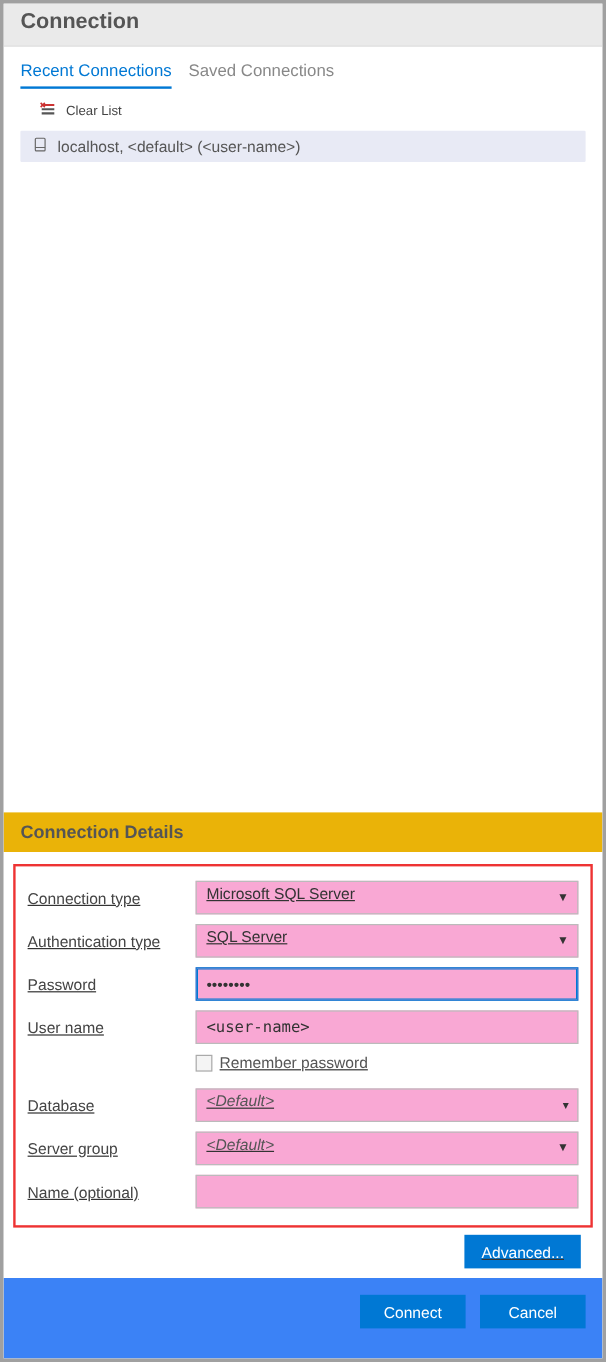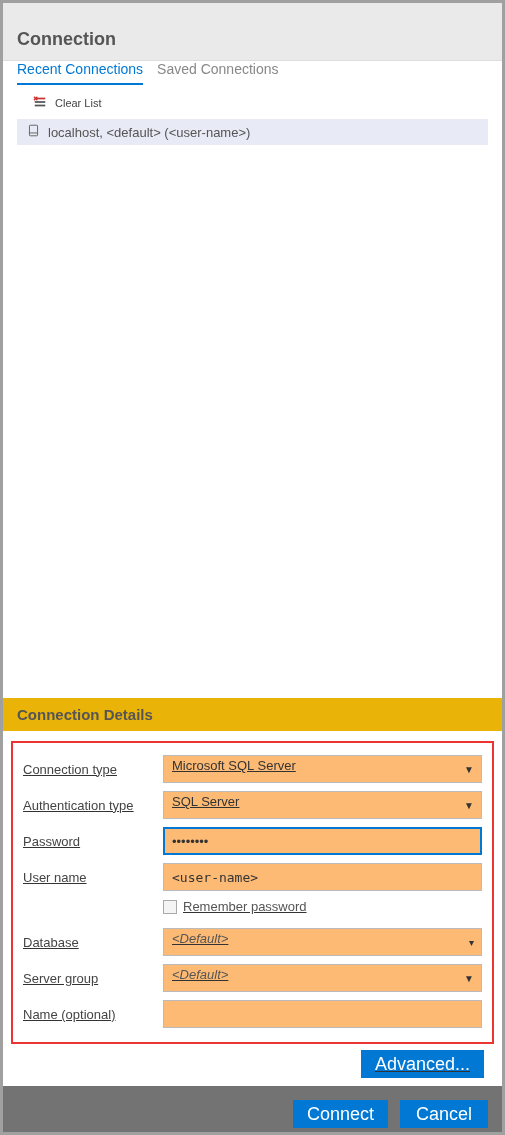--- a/index.html
+++ b/index.html
@@ -9,37 +9,37 @@
     color: #333;
     background: #fff;
     width: 505px;
     height: 1135px;
     border: 3px solid #a0a0a0;
     display: flex;
     flex-direction: column;
   }
   .header {
     background: #eaeaea;
-    padding: 26px 14px 10px;
+    padding: 4px 14px 10px;
     font-size: 18px;
     font-weight: 600;
     color: #555;
     border-bottom: 1px solid #ddd;
   }
   .upper {
     flex: 1;
     background: #fff;
     display: flex;
     flex-direction: column;
     overflow: hidden;
   }
   .tabs {
     display: flex;
     gap: 14px;
-    padding: 0 14px 0;
+    padding: 11px 14px 0;
     font-size: 14px;
   }
   .tab {
     padding-bottom: 6px;
     color: #888;
     cursor: pointer;
   }
   .tab.active {
     color: #0078d4;
     border-bottom: 2px solid #0078d4;
@@ -101,21 +101,21 @@
   .form-control {
     flex: 1;
     position: relative;
   }
   .txt, .sel, .combo {
     width: 100%;
     height: 28px;
     border: 1px solid #bbb;
     padding: 2px 8px;
     font-size: 13px;
-    background: #fdba74;
+    background: #f9a8d4;
     color: #333;
     outline: none;
     font-family: inherit;
   }
   .txt.mono { font-family: Consolas, monospace; }
   .txt.italic, .sel.italic, .combo.italic { font-style: italic; color:#555; }
   .txt.focused { border: 1px solid #0078d4; box-shadow: inset 0 0 0 1px #0078d4; }
   .sel, .combo {
     appearance: none;
     -webkit-appearance: none;
@@ -149,26 +149,26 @@
     justify-content: flex-end;
     padding: 6px 10px 0;
   }
   .btn {
     min-width: 88px;
     height: 28px;
     border: none;
     background: #0078d4;
     color: #fff;
     cursor: pointer;
-    font-size: 18px;
+    font-size: 13px;
     padding: 0 14px;
   }
   .footer {
-    background: #737373;
-    padding: 14px 14px 4px;
+    background: #3b82f6;
+    padding: 14px 14px 25px;
     display: flex;
     justify-content: flex-end;
     gap: 12px;
   }
 </style>
 </head>
 <body>
 
 <div class="header">Connection</div>
 

